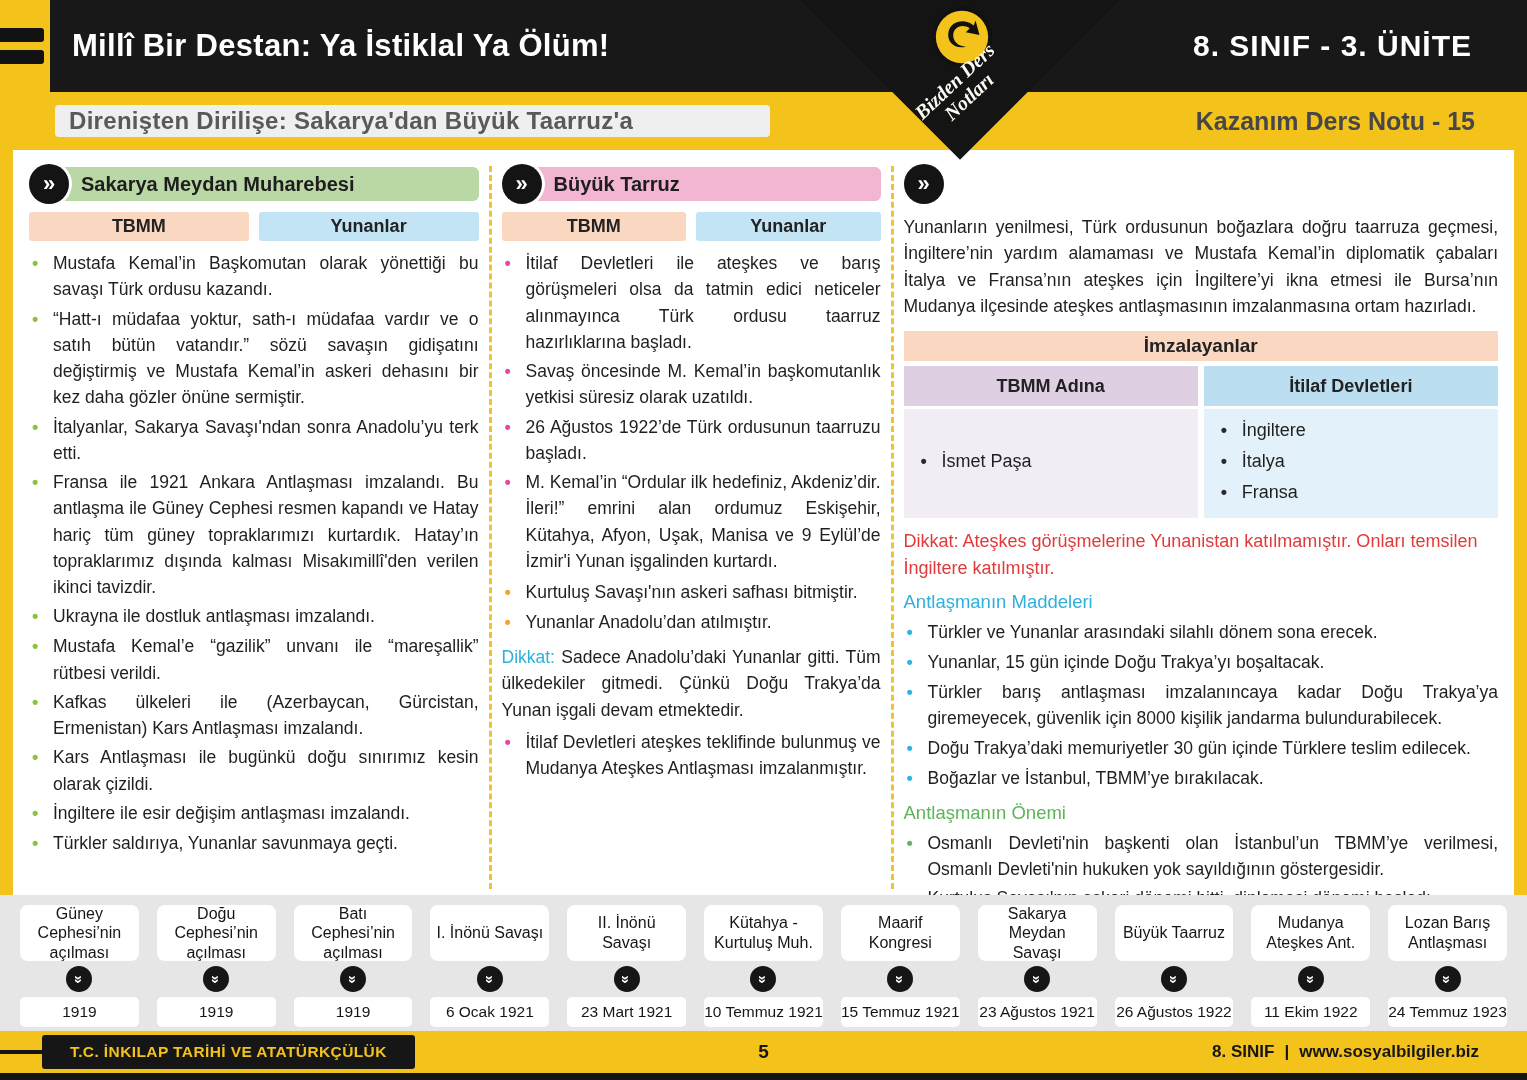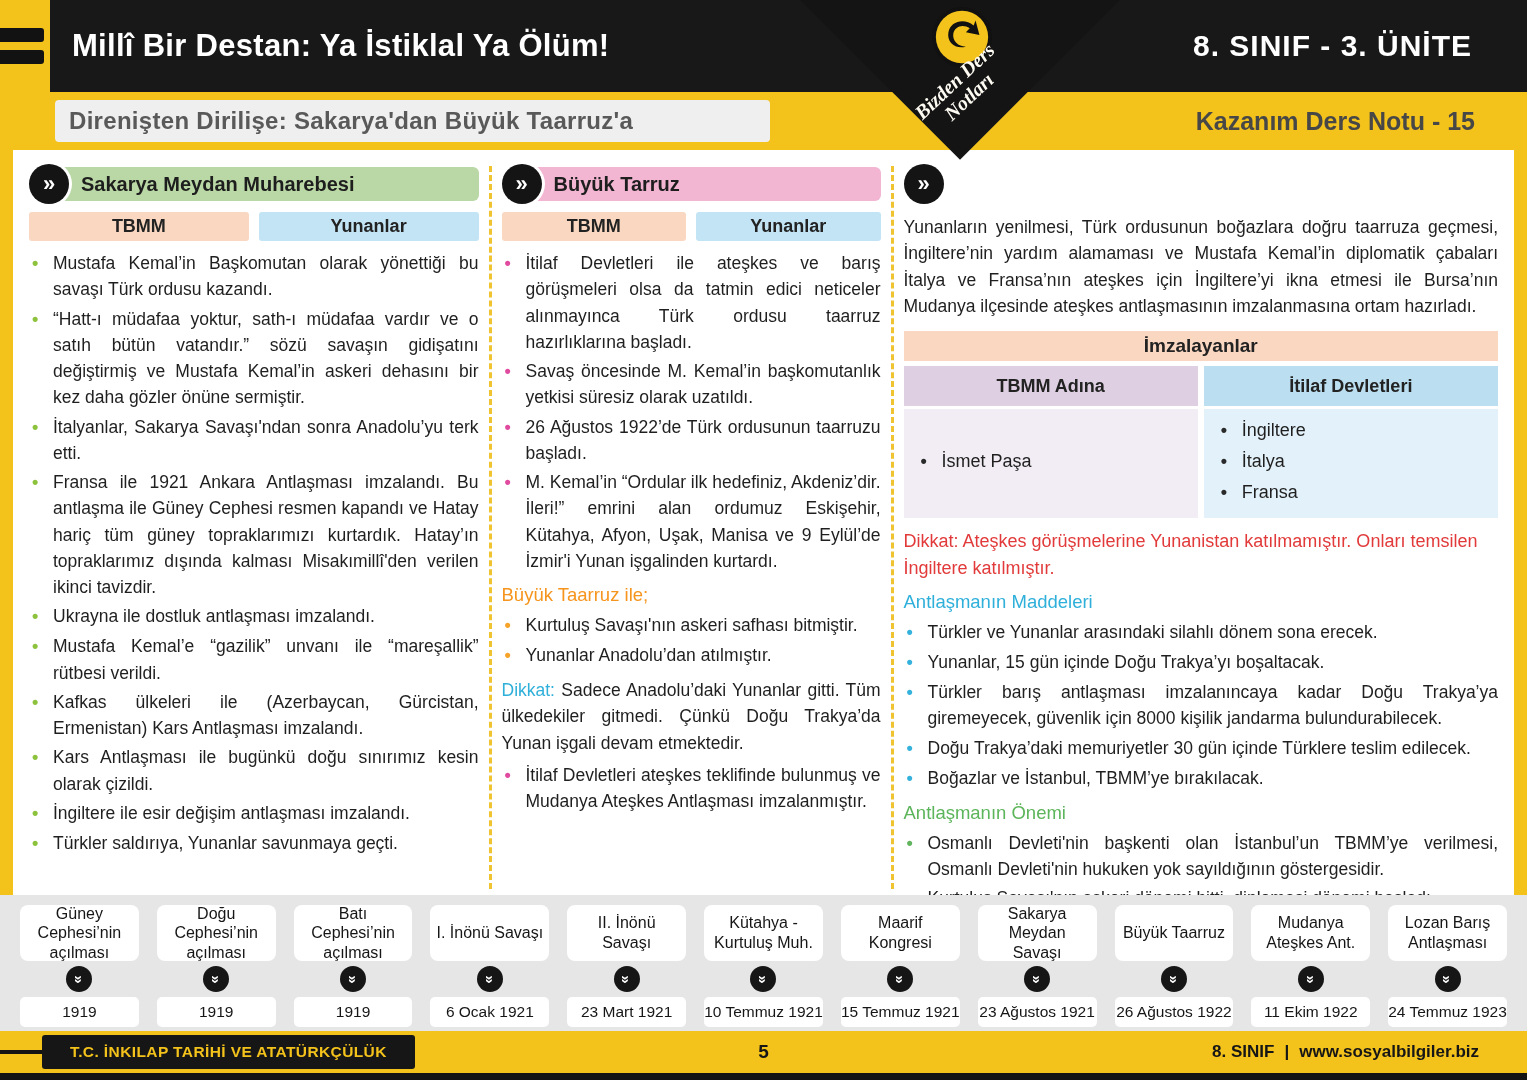--- a/index.html
+++ b/index.html
@@ -9,21 +9,21 @@
 
   
   .topbar { height:92px; background:#181818; position:relative; display:flex; align-items:center; flex:none; }
   .corner { position:absolute; left:0; top:0; width:50px; height:92px; background:#f3c21b; display:flex; flex-direction:column; justify-content:center; gap:8px; padding-right:6px; }
   .corner i { height:14px; background:#121212; border-radius:0 3px 3px 0; }
   .title { color:#fff; font-size:31px; font-weight:bold; margin-left:72px; letter-spacing:.3px; }
   .unit { color:#fff; font-size:30px; font-weight:bold; margin-left:auto; margin-right:55px; letter-spacing:1px; }
 
   
   .subbar { height:58px; background:#f3c21b; display:flex; align-items:center; flex:none; }
-  .subtitle-box { margin-left:55px; width:715px; height:42px; background:#efefef; border-radius:4px; display:flex; align-items:center; padding-left:14px; font-size:24px; font-weight:bold; color:#595959; letter-spacing:.3px; }
+  .subtitle-box { margin-left:55px; width:715px; height:32px; background:#efefef; border-radius:4px; display:flex; align-items:center; padding-left:14px; font-size:24px; font-weight:bold; color:#595959; letter-spacing:.3px; }
   .lesson-note { margin-left:auto; margin-right:52px; font-size:25px; font-weight:bold; color:#474747; }
 
   
   .ribbon { position:absolute; left:847px; top:-113px; width:226px; height:226px; background:#141414; transform:rotate(45deg); z-index:5; }
   .ribbon-inner { position:absolute; left:872px; top:6px; width:180px; z-index:6; text-align:center; pointer-events:none; }
   .logo-circle { width:62px; height:62px; display:block; margin:0 auto; }
   .ribbon-text { transform:rotate(-43deg); color:#fdfbf2; font-family:"Liberation Serif", serif; font-style:italic; font-weight:bold; font-size:20px; line-height:1.05; margin-top:0; }
   .ribbon-text span { display:block; }
 
   
@@ -205,21 +205,20 @@
         </div>
           <div class="bullet">
           <span class="dot">•</span>
           <span class="btxt">26 Ağustos 1922’de Türk ordusunun taarruzu başladı.</span>
         </div>
           <div class="bullet">
           <span class="dot">•</span>
           <span class="btxt">M. Kemal’in “Ordular ilk hedefiniz, Akdeniz’dir. İleri!” emrini alan ordumuz Eskişehir, Kütahya, Afyon, Uşak, Manisa ve 9 Eylül’de İzmir'i Yunan işgalinden kurtardı.</span>
         </div>
         </div>
-      <div class="inline-head ih-orange">Büyük Taarruz ile;</div>
       <div class="bullets acc-orange" style="margin-top:2px">
           <div class="bullet">
           <span class="dot">•</span>
           <span class="btxt">Kurtuluş Savaşı'nın askeri safhası bitmiştir.</span>
         </div>
           <div class="bullet">
           <span class="dot">•</span>
           <span class="btxt">Yunanlar Anadolu’dan atılmıştır.</span>
         </div>
         </div>

